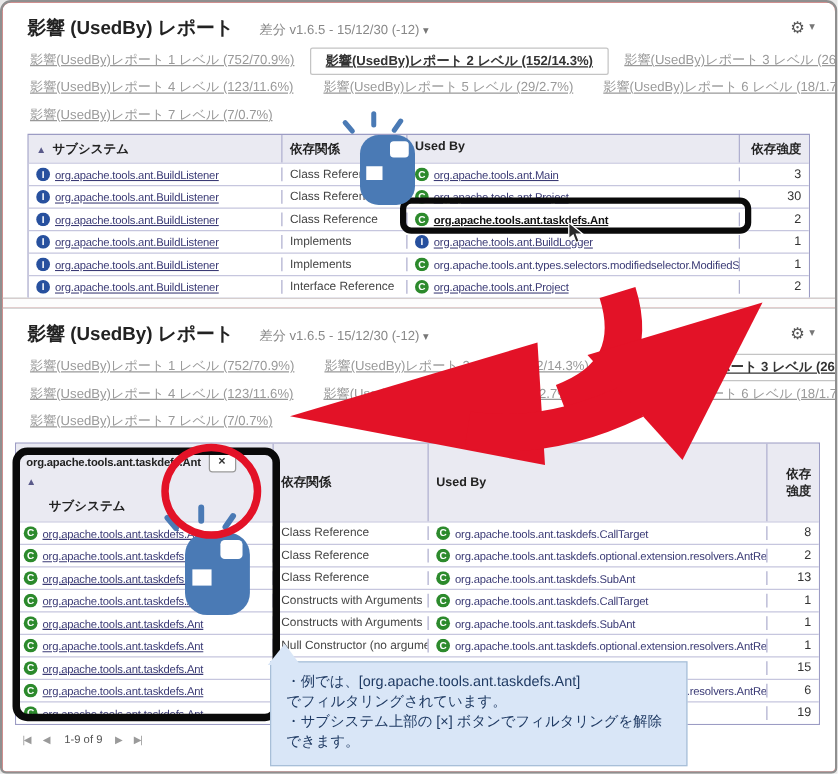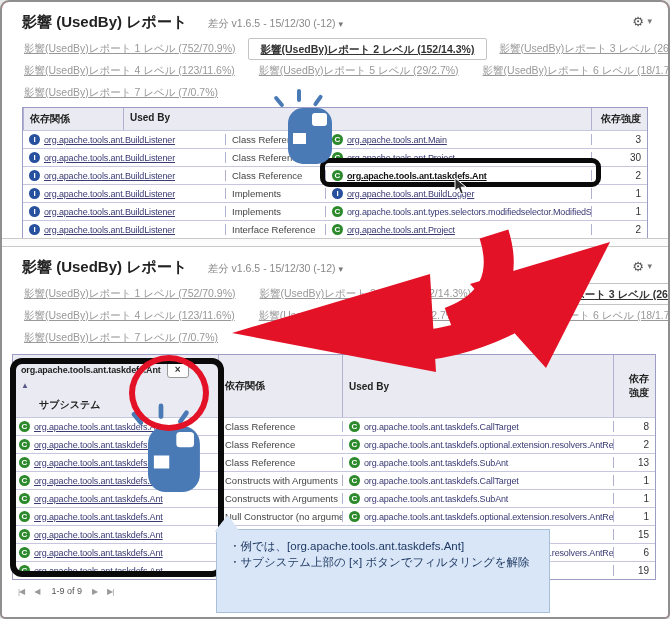--- a/index.html
+++ b/index.html
@@ -111,20 +111,21 @@
       <span class="tab">影響(UsedBy)レポート 4 レベル (123/11.6%)</span>
       <span class="tab">影響(UsedBy)レポート 5 レベル (29/2.7%)</span>
       <span class="tab">影響(UsedBy)レポート 6 レベル (18/1.7%)</span>
     </div>
     <div class="tabrow">
       <span class="tab">影響(UsedBy)レポート 7 レベル (7/0.7%)</span>
     </div>
 
     <div class="tbl tbl-top">
       <div class="thead">
+        <div class="th c1"><span class="sort">▲</span><span>サブシステム</span></div>
         <div class="th c2 vb">依存関係</div>
         <div class="th c3 vb">Used By</div>
         <div class="th c4 vb">依存強度</div>
       </div>
       <div class="tr">
         <div class="td c1">
             <span class="ic ic-i">I</span>
             <span class="lnk">org.apache.tools.ant.BuildListener</span>
           </div>
         <div class="td c2 vb dep">Class Reference</div>
@@ -381,16 +382,18 @@
 
     <path d="M 492,232 Q 512,296 448,320" stroke="#e31227" stroke-width="30" fill="none"></path>
     <polygon points="230,331 428,272 434,370" fill="#e31227"></polygon>
 
     <path d="M 372,342 Q 436,352 506,318" stroke="#e31227" stroke-width="30" fill="none"></path>
     <polygon points="608,240 468,282 544,366" fill="#e31227"></polygon>
   </svg>
 
   <div class="tip">
     <div>・例では、[org.apache.tools.ant.taskdefs.Ant]</div>
+    <div>でフィルタリングされています。</div>
     <div>・サブシステム上部の [×] ボタンでフィルタリングを解除</div>
+    <div>できます。</div>
   </div>
 
 </div>
 
 </body></html>

